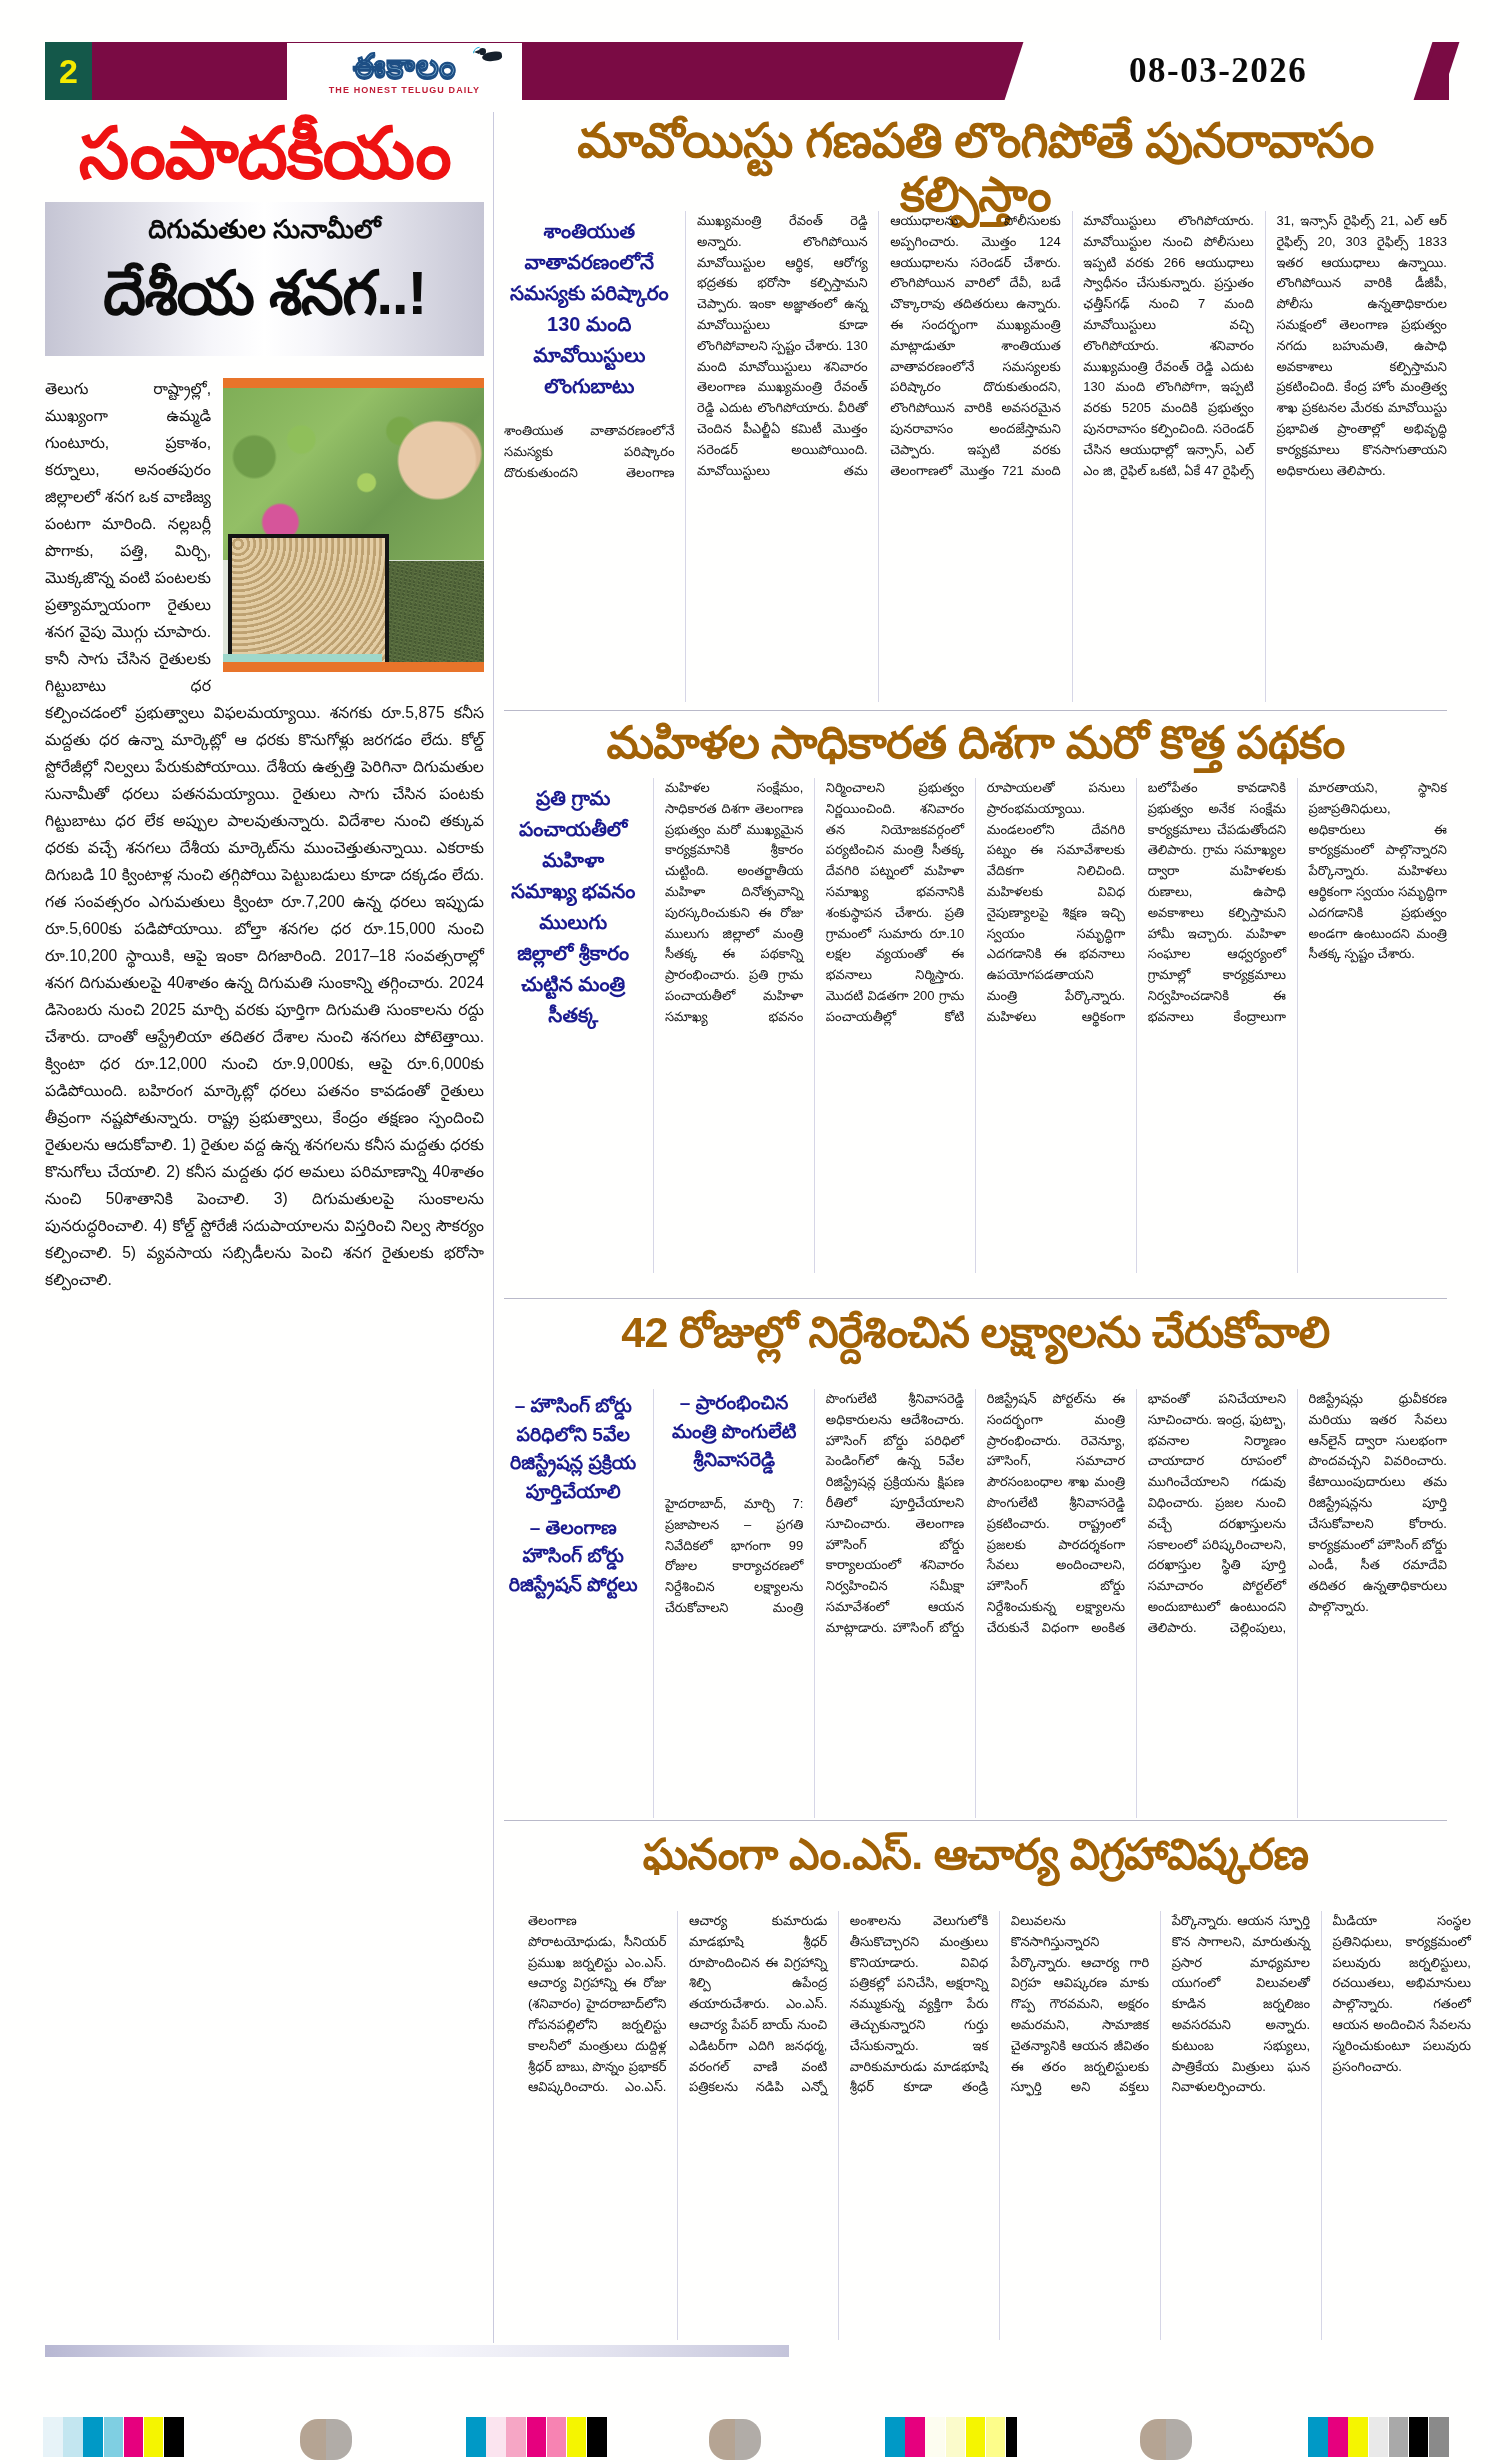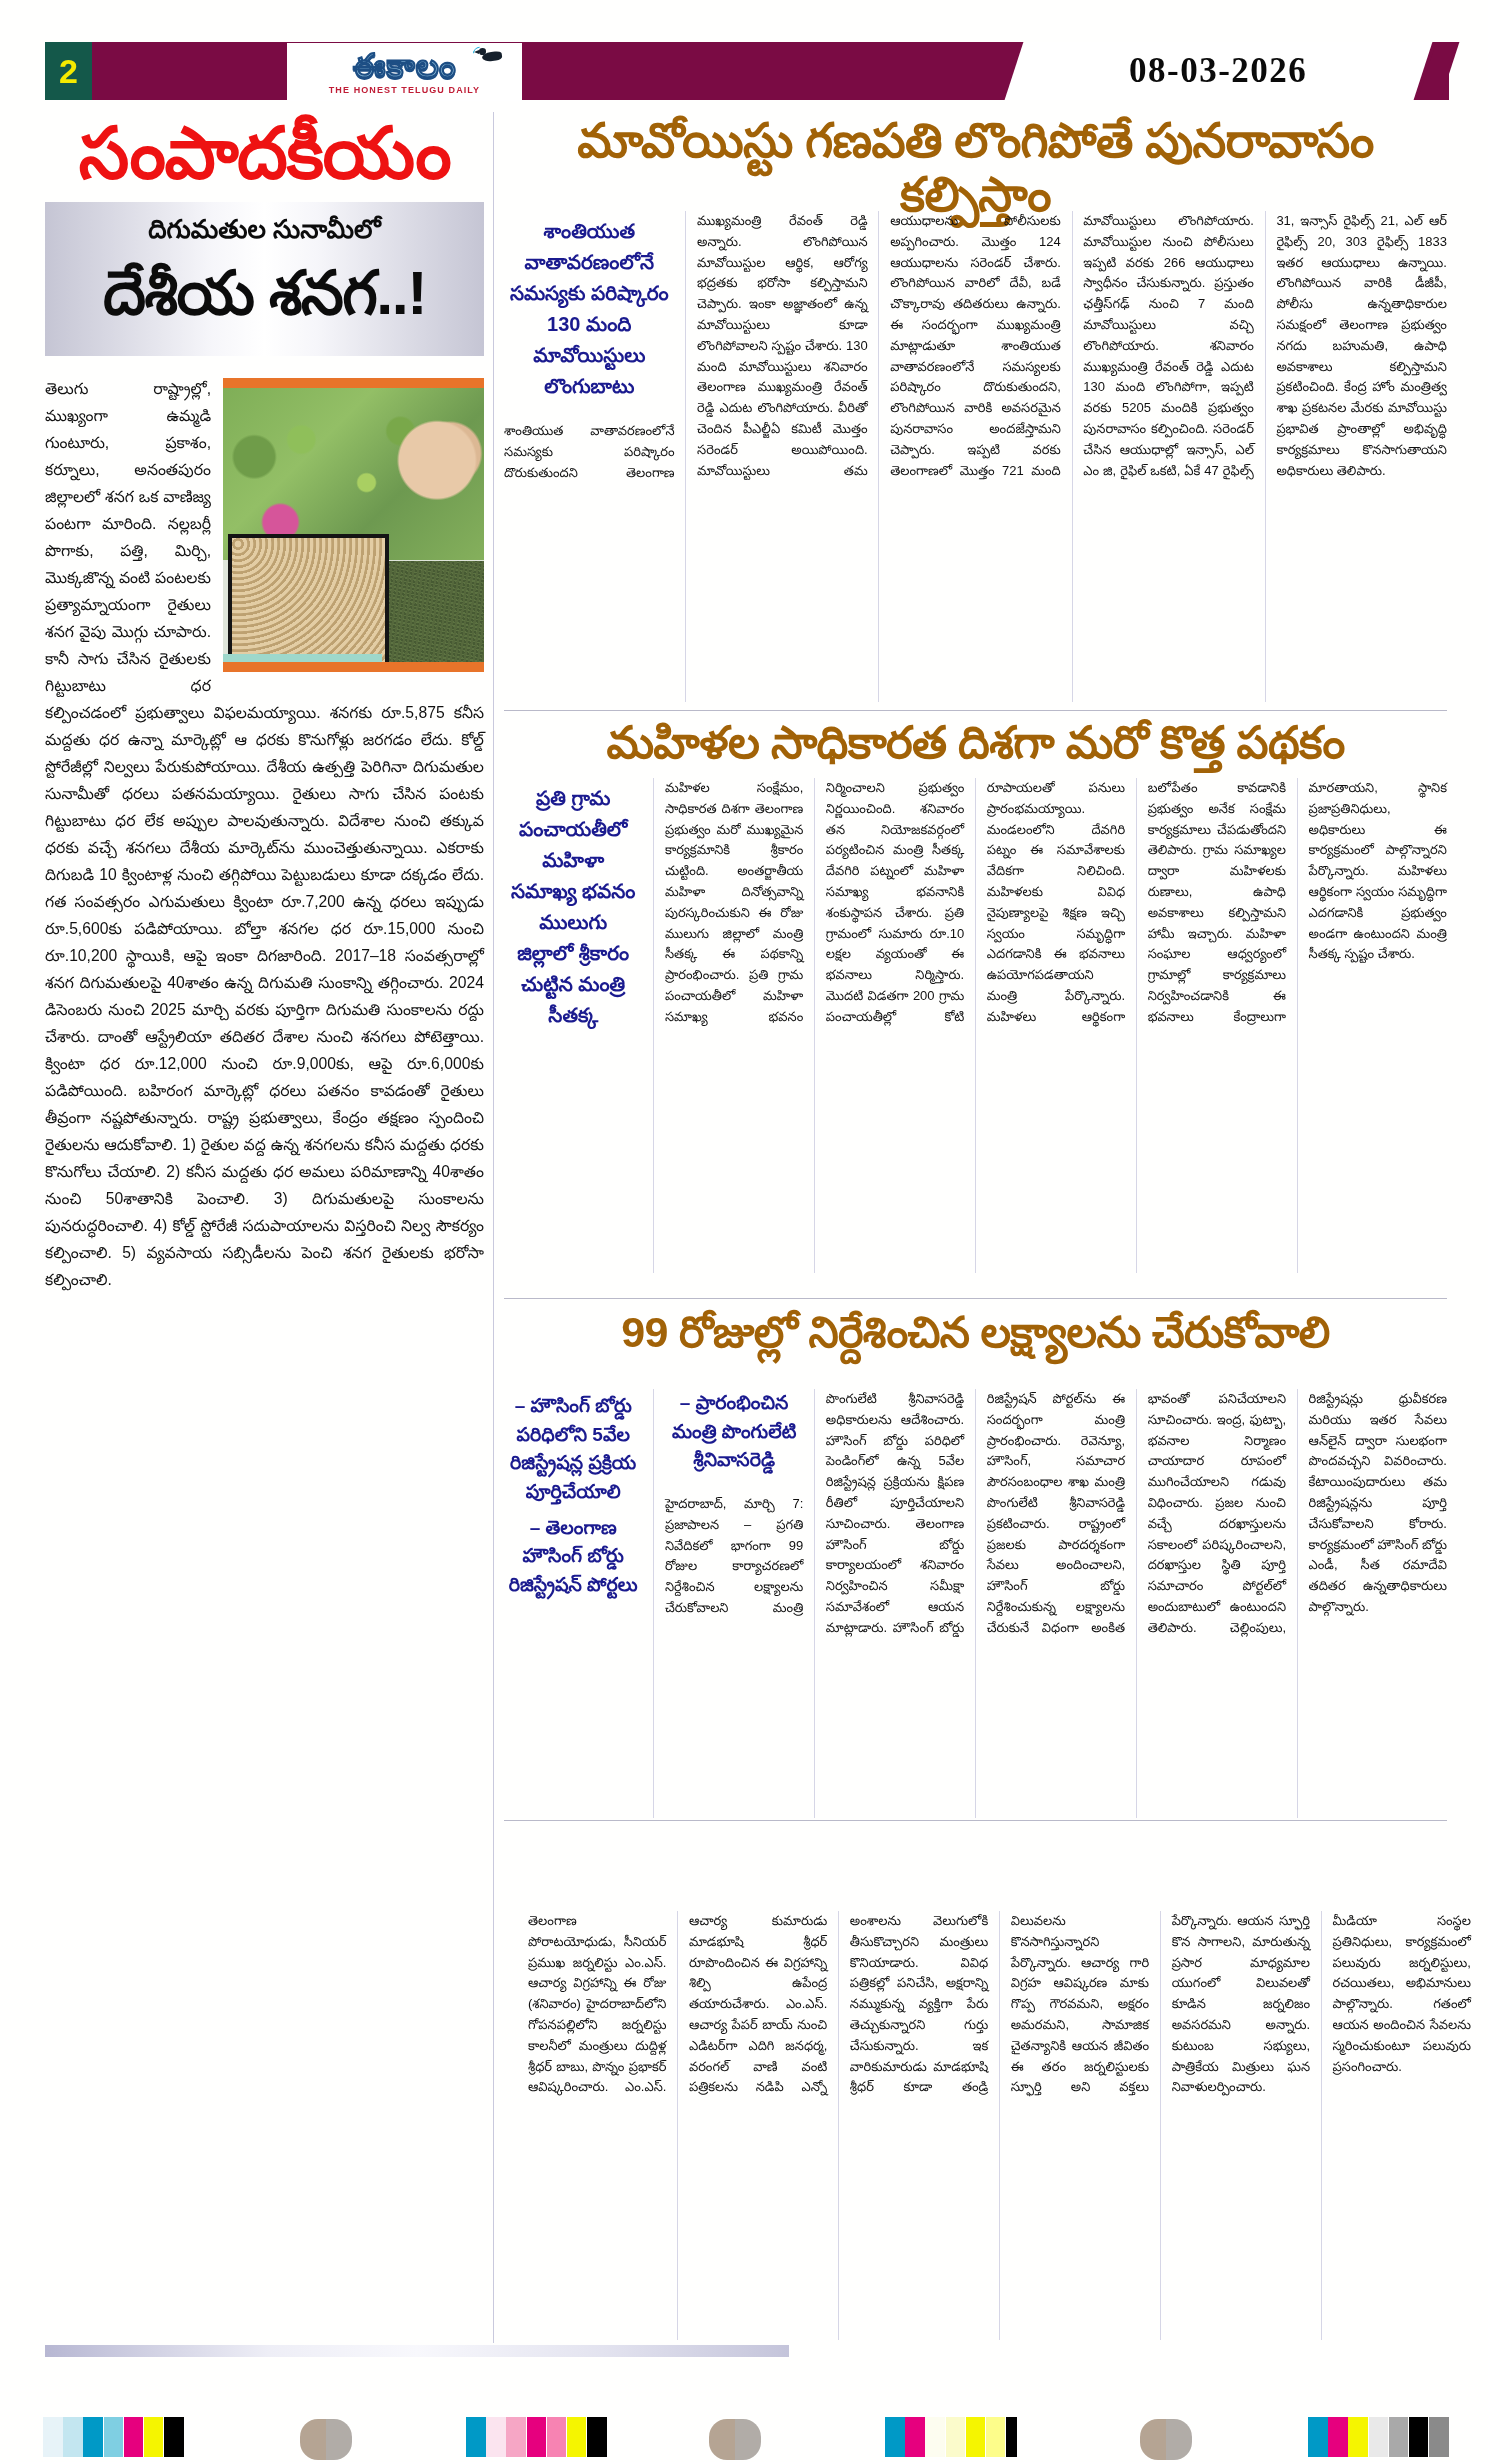--- a/index.html
+++ b/index.html
@@ -140,30 +140,31 @@
     <div class="subhead">శాంతియుత వాతావరణంలోనే సమస్యకు పరిష్కారం 130 మంది మావోయిస్టులు లొంగుబాటు</div>
     <span>శాంతియుత వాతావరణంలోనే సమస్యకు పరిష్కారం దొరుకుతుందని తెలంగాణ ముఖ్యమంత్రి రేవంత్ రెడ్డి అన్నారు. లొంగిపోయిన మావోయిస్టుల ఆర్థిక, ఆరోగ్య భద్రతకు భరోసా కల్పిస్తామని చెప్పారు. ఇంకా అజ్ఞాతంలో ఉన్న మావోయిస్టులు కూడా లొంగిపోవాలని స్పష్టం చేశారు. 130 మంది మావోయిస్టులు శనివారం తెలంగాణ ముఖ్యమంత్రి రేవంత్ రెడ్డి ఎదుట లొంగిపోయారు. వీరితో చెందిన పీఎల్జీఏ కమిటీ మొత్తం సరెండర్ అయిపోయింది. మావోయిస్టులు తమ ఆయుధాలను పోలీసులకు అప్పగించారు. మొత్తం 124 ఆయుధాలను సరెండర్ చేశారు. లొంగిపోయిన వారిలో దేవీ, బడే చొక్కారావు తదితరులు ఉన్నారు. ఈ సందర్భంగా ముఖ్యమంత్రి మాట్లాడుతూ శాంతియుత వాతావరణంలోనే సమస్యలకు పరిష్కారం దొరుకుతుందని, లొంగిపోయిన వారికి అవసరమైన పునరావాసం అందజేస్తామని చెప్పారు. ఇప్పటి వరకు తెలంగాణలో మొత్తం 721 మంది మావోయిస్టులు లొంగిపోయారు. మావోయిస్టుల నుంచి పోలీసులు ఇప్పటి వరకు 266 ఆయుధాలు స్వాధీనం చేసుకున్నారు. ప్రస్తుతం ఛత్తీస్‌గఢ్ నుంచి 7 మంది మావోయిస్టులు వచ్చి లొంగిపోయారు. శనివారం ముఖ్యమంత్రి రేవంత్ రెడ్డి ఎదుట 130 మంది లొంగిపోగా, ఇప్పటి వరకు 5205 మందికి ప్రభుత్వం పునరావాసం కల్పించింది. సరెండర్ చేసిన ఆయుధాల్లో ఇన్సాస్, ఎల్ ఎం జి, రైఫిల్ ఒకటి, ఏకే 47 రైఫిల్స్ 31, ఇన్సాస్ రైఫిల్స్ 21, ఎల్ ఆర్ రైఫిల్స్ 20, 303 రైఫిల్స్ 1833 ఇతర ఆయుధాలు ఉన్నాయి. లొంగిపోయిన వారికి డీజీపీ, పోలీసు ఉన్నతాధికారుల సమక్షంలో తెలంగాణ ప్రభుత్వం నగదు బహుమతి, ఉపాధి అవకాశాలు కల్పిస్తామని ప్రకటించింది. కేంద్ర హోం మంత్రిత్వ శాఖ ప్రకటనల మేరకు మావోయిస్టు ప్రభావిత ప్రాంతాల్లో అభివృద్ధి కార్యక్రమాలు కొనసాగుతాయని అధికారులు తెలిపారు.</span>
   </div>
 
   <div class="headline a2-head">మహిళల సాధికారత దిశగా మరో కొత్త పథకం</div>
   <div class="colsbody a2-body">
     <div class="subhead">ప్రతి గ్రామ పంచాయతీలో మహిళా సమాఖ్య భవనం ములుగు జిల్లాలో శ్రీకారం చుట్టిన మంత్రి సీతక్క</div>
     <span>మహిళల సంక్షేమం, సాధికారత దిశగా తెలంగాణ ప్రభుత్వం మరో ముఖ్యమైన కార్యక్రమానికి శ్రీకారం చుట్టింది. అంతర్జాతీయ మహిళా దినోత్సవాన్ని పురస్కరించుకుని ఈ రోజు ములుగు జిల్లాలో మంత్రి సీతక్క ఈ పథకాన్ని ప్రారంభించారు. ప్రతి గ్రామ పంచాయతీలో మహిళా సమాఖ్య భవనం నిర్మించాలని ప్రభుత్వం నిర్ణయించింది. శనివారం తన నియోజకవర్గంలో పర్యటించిన మంత్రి సీతక్క దేవగిరి పట్నంలో మహిళా సమాఖ్య భవనానికి శంకుస్థాపన చేశారు. ప్రతి గ్రామంలో సుమారు రూ.10 లక్షల వ్యయంతో ఈ భవనాలు నిర్మిస్తారు. మొదటి విడతగా 200 గ్రామ పంచాయతీల్లో కోటి రూపాయలతో పనులు ప్రారంభమయ్యాయి. మండలంలోని దేవగిరి పట్నం ఈ సమావేశాలకు వేదికగా నిలిచింది. మహిళలకు వివిధ నైపుణ్యాలపై శిక్షణ ఇచ్చి స్వయం సమృద్ధిగా ఎదగడానికి ఈ భవనాలు ఉపయోగపడతాయని మంత్రి పేర్కొన్నారు. మహిళలు ఆర్థికంగా బలోపేతం కావడానికి ప్రభుత్వం అనేక సంక్షేమ కార్యక్రమాలు చేపడుతోందని తెలిపారు. గ్రామ సమాఖ్యల ద్వారా మహిళలకు రుణాలు, ఉపాధి అవకాశాలు కల్పిస్తామని హామీ ఇచ్చారు. మహిళా సంఘాల ఆధ్వర్యంలో గ్రామాల్లో కార్యక్రమాలు నిర్వహించడానికి ఈ భవనాలు కేంద్రాలుగా మారతాయని, స్థానిక ప్రజాప్రతినిధులు, అధికారులు ఈ కార్యక్రమంలో పాల్గొన్నారని పేర్కొన్నారు. మహిళలు ఆర్థికంగా స్వయం సమృద్ధిగా ఎదగడానికి ప్రభుత్వం అండగా ఉంటుందని మంత్రి సీతక్క స్పష్టం చేశారు.</span>
   </div>
 
-  <div class="headline a3-head">99 రోజుల్లో నిర్దేశించిన లక్ష్యాలను చేరుకోవాలి</div>
+  <div class="headline a3-head">42 రోజుల్లో నిర్దేశించిన లక్ష్యాలను చేరుకోవాలి</div>
   <div class="colsbody a3-body">
     <div class="bullets">
       <div>– హౌసింగ్ బోర్డు పరిధిలోని 5వేల రిజిస్ట్రేషన్ల ప్రక్రియ పూర్తిచేయాలి</div>
       <div>– తెలంగాణ హౌసింగ్ బోర్డు రిజిస్ట్రేషన్ పోర్టలు</div>
       <div>– ప్రారంభించిన మంత్రి పొంగులేటి శ్రీనివాసరెడ్డి</div>
     </div>
     <span>హైదరాబాద్, మార్చి 7: ప్రజాపాలన – ప్రగతి నివేదికలో భాగంగా 99 రోజుల కార్యాచరణలో నిర్దేశించిన లక్ష్యాలను చేరుకోవాలని మంత్రి పొంగులేటి శ్రీనివాసరెడ్డి అధికారులను ఆదేశించారు. హౌసింగ్ బోర్డు పరిధిలో పెండింగ్‌లో ఉన్న 5వేల రిజిస్ట్రేషన్ల ప్రక్రియను క్షిపణ రీతిలో పూర్తిచేయాలని సూచించారు. తెలంగాణ హౌసింగ్ బోర్డు కార్యాలయంలో శనివారం నిర్వహించిన సమీక్షా సమావేశంలో ఆయన మాట్లాడారు. హౌసింగ్ బోర్డు రిజిస్ట్రేషన్ పోర్టల్‌ను ఈ సందర్భంగా మంత్రి ప్రారంభించారు. రెవెన్యూ, హౌసింగ్, సమాచార పౌరసంబంధాల శాఖ మంత్రి పొంగులేటి శ్రీనివాసరెడ్డి ప్రకటించారు. రాష్ట్రంలో ప్రజలకు పారదర్శకంగా సేవలు అందించాలని, హౌసింగ్ బోర్డు నిర్దేశించుకున్న లక్ష్యాలను చేరుకునే విధంగా అంకిత భావంతో పనిచేయాలని సూచించారు. ఇంద్ర, ఫుట్బా, భవనాల నిర్మాణం చాయాదార రూపంలో ముగించేయాలని గడువు విధించారు. ప్రజల నుంచి వచ్చే దరఖాస్తులను సకాలంలో పరిష్కరించాలని, దరఖాస్తుల స్థితి పూర్తి సమాచారం పోర్టల్‌లో అందుబాటులో ఉంటుందని తెలిపారు. చెల్లింపులు, రిజిస్ట్రేషన్లు ధ్రువీకరణ మరియు ఇతర సేవలు ఆన్‌లైన్ ద్వారా సులభంగా పొందవచ్చని వివరించారు. కేటాయింపుదారులు తమ రిజిస్ట్రేషన్లను పూర్తి చేసుకోవాలని కోరారు. కార్యక్రమంలో హౌసింగ్ బోర్డు ఎండీ, సీత రమాదేవి తదితర ఉన్నతాధికారులు పాల్గొన్నారు.</span>
   </div>
 
+  <div class="headline a4-head">ఘనంగా ఎం.ఎస్. ఆచార్య విగ్రహావిష్కరణ</div>
   <div class="colsbody a4-body">
     <span>తెలంగాణ పోరాటయోధుడు, సీనియర్ ప్రముఖ జర్నలిస్టు ఎం.ఎస్. ఆచార్య విగ్రహాన్ని ఈ రోజు (శనివారం) హైదరాబాద్‌లోని గోపనపల్లిలోని జర్నలిస్టు కాలనీలో మంత్రులు దుద్దిళ్ల శ్రీధర్ బాబు, పొన్నం ప్రభాకర్ ఆవిష్కరించారు. ఎం.ఎస్. ఆచార్య కుమారుడు మాడభూషి శ్రీధర్ రూపొందించిన ఈ విగ్రహాన్ని శిల్పి ఉపేంద్ర తయారుచేశారు. ఎం.ఎస్. ఆచార్య పేపర్ బాయ్ నుంచి ఎడిటర్‌గా ఎదిగి జనధర్మ, వరంగల్ వాణి వంటి పత్రికలను నడిపి ఎన్నో అంశాలను వెలుగులోకి తీసుకొచ్చారని మంత్రులు కొనియాడారు. వివిధ పత్రికల్లో పనిచేసి, అక్షరాన్ని నమ్ముకున్న వ్యక్తిగా పేరు తెచ్చుకున్నారని గుర్తు చేసుకున్నారు. ఇక వారికుమారుడు మాడభూషి శ్రీధర్ కూడా తండ్రి విలువలను కొనసాగిస్తున్నారని పేర్కొన్నారు. ఆచార్య గారి విగ్రహ ఆవిష్కరణ మాకు గొప్ప గౌరవమని, అక్షరం అమరమని, సామాజిక చైతన్యానికి ఆయన జీవితం ఈ తరం జర్నలిస్టులకు స్ఫూర్తి అని వక్తలు పేర్కొన్నారు. ఆయన స్ఫూర్తి కొన సాగాలని, మారుతున్న ప్రసార మాధ్యమాల యుగంలో విలువలతో కూడిన జర్నలిజం అవసరమని అన్నారు. కుటుంబ సభ్యులు, పాత్రికేయ మిత్రులు ఘన నివాళులర్పించారు. మీడియా సంస్థల ప్రతినిధులు, కార్యక్రమంలో పలువురు జర్నలిస్టులు, రచయితలు, అభిమానులు పాల్గొన్నారు. గతంలో ఆయన అందించిన సేవలను స్మరించుకుంటూ పలువురు ప్రసంగించారు.</span>
   </div>
 
   <div class="lav-strip"></div>
   <div class="marks">
     <div class="swgroup g1"><span class="sw" style="background: rgb(231, 243, 248);"></span><span class="sw" style="background: rgb(195, 230, 240);"></span><span class="sw" style="background: rgb(0, 153, 198);"></span><span class="sw" style="background: rgb(127, 207, 226);"></span><span class="sw" style="background: rgb(230, 0, 126);"></span><span class="sw" style="background: rgb(245, 245, 0);"></span><span class="sw" style="background: rgb(0, 0, 0);"></span></div>
     <div class="blob b1">
         <span class="l"></span>
         <span class="r"></span>

